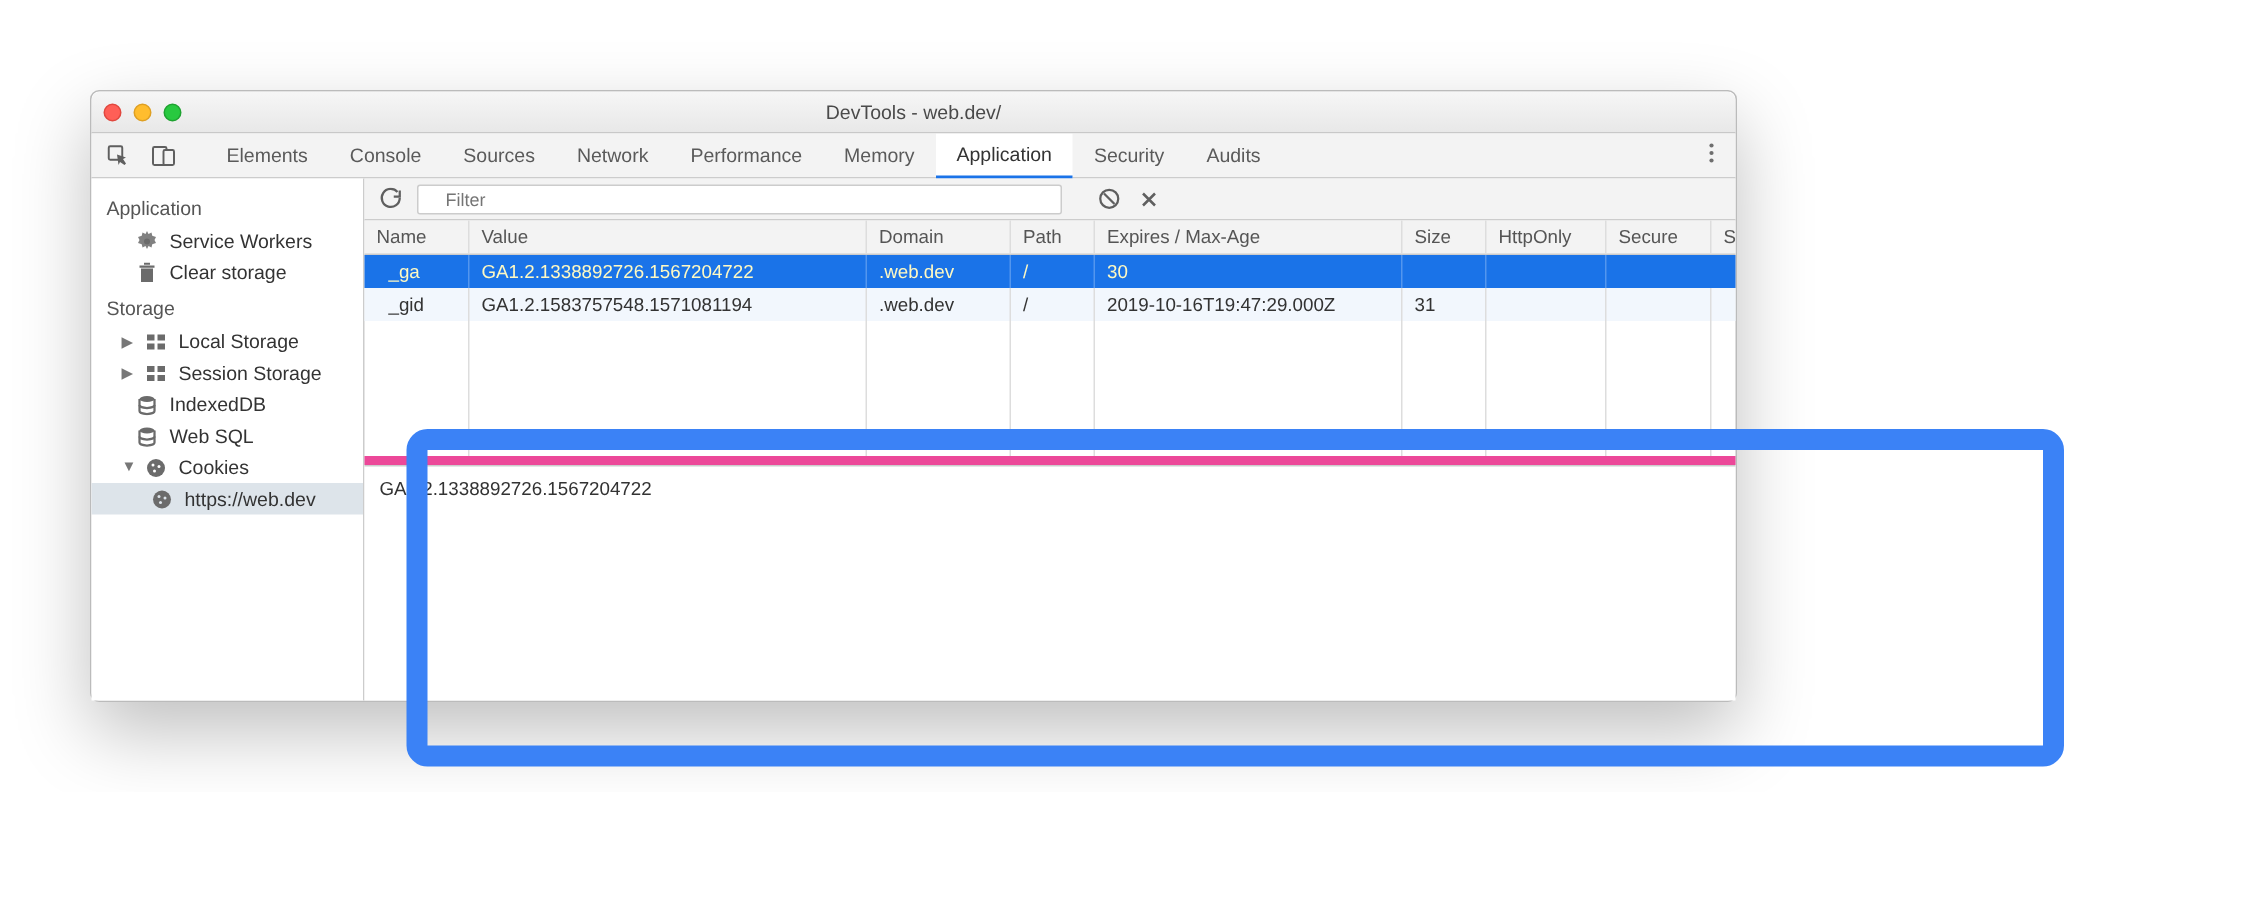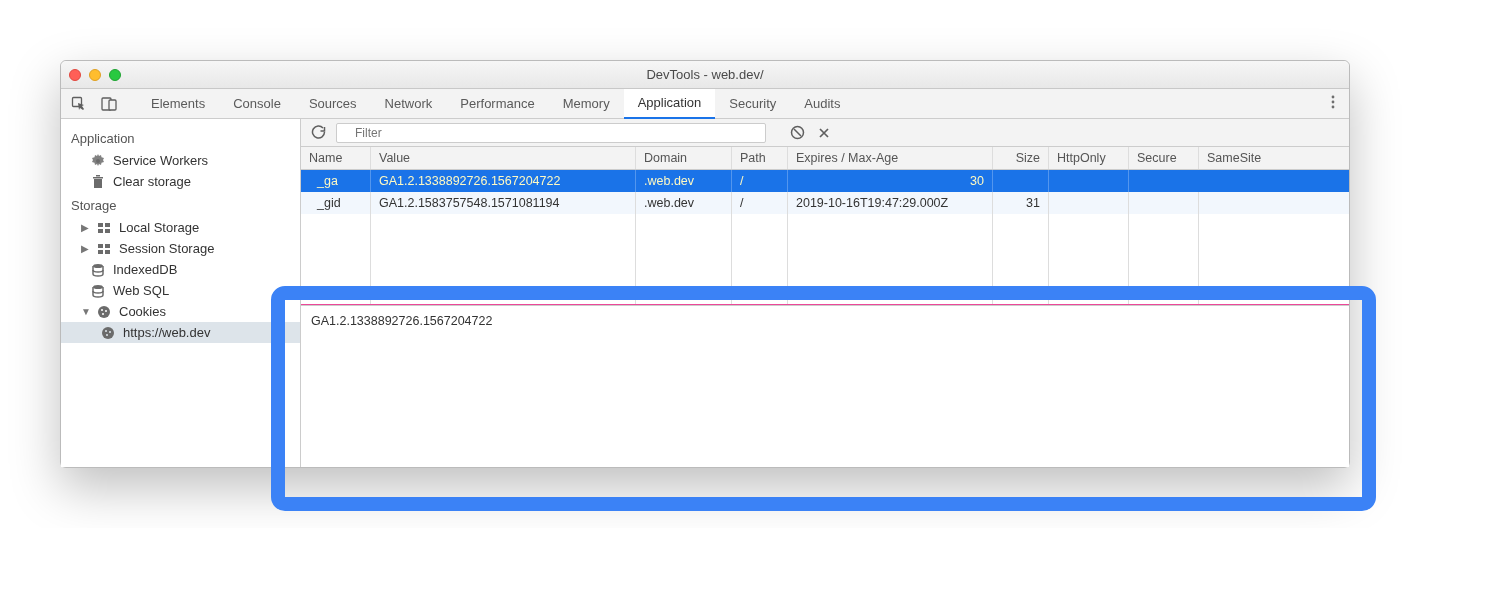--- a/index.html
+++ b/index.html
@@ -4,21 +4,21 @@
 <style>
 * { box-sizing: border-box; margin: 0; padding: 0; }
 body {
   font-family: -apple-system, BlinkMacSystemFont, "Segoe UI", Helvetica, Arial, sans-serif;
   font-size: 13px;
   background: #fff;
   padding: 60px;
   color: #333;
 }
 .window {
-  width: 1290px;
+  width: 1098px;
   border: 1px solid #bbb;
   border-radius: 6px;
   box-shadow: 0 20px 50px rgba(0,0,0,0.25);
   background: #fff;
   overflow: visible;
   position: relative;
 }
 .titlebar {
   height: 28px;
   background: linear-gradient(#f6f6f6, #e8e8e8);
@@ -117,37 +117,37 @@
   flex: 0 0 430px;
   height: 20px;
   border: 1px solid #ccc;
   background: #fff;
   border-radius: 2px;
   padding: 0 18px;
   font-size: 12px;
   color: #888;
 }
 .table {
-  border-bottom: 1px solid #ec4899;
+  border-bottom: 6px solid #ec4899;
 }
 .thead, .trow {
   display: grid;
   grid-template-columns: 70px 265px 96px 56px 205px 56px 80px 70px 1fr;
   font-size: 12.5px;
 }
 .thead { background: #f3f3f3; border-bottom: 1px solid #ccc; }
 .th, .td {
   padding: 4px 8px;
   border-right: 1px solid #ddd;
   white-space: nowrap;
   overflow: hidden;
   text-overflow: ellipsis;
 }
 .th { color: #555; }
-.th.right, .td.right { text-align: right; }
+.th.right, .td.right { }
 .trow.selected { background: #1a73e8; color: #fef9c3; }
 .trow.selected .td { border-right-color: rgba(255,255,255,0.25); }
 .trow.alt { background: #f2f7fd; }
 .table-fill {
   height: 90px;
   display: grid;
   grid-template-columns: 70px 265px 96px 56px 205px 56px 80px 70px 1fr;
 }
 .table-fill .col { border-right: 1px solid #ddd; }
 .detail {

